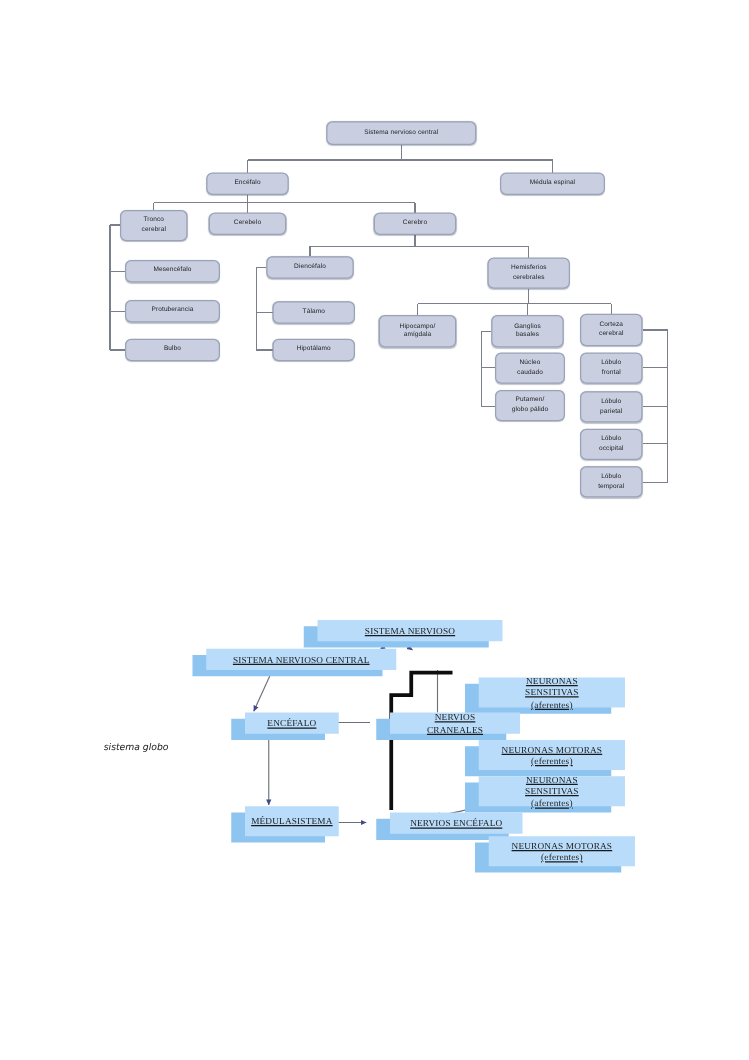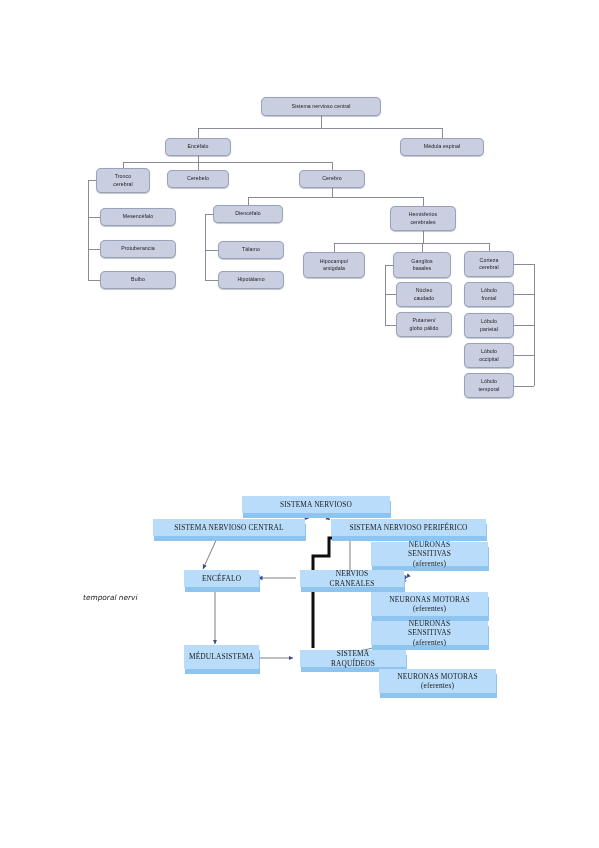--- a/index.html
+++ b/index.html
@@ -78,36 +78,37 @@
   .d2shadow {
     position: absolute;
     left: 5px;
     top: 5px;
     width: 100%;
     height: 100%;
     background: #8ec5f0;
   }
   .d2box {
     position: absolute;
-    left: 4px;
+    left: 16px;
     top: 0;
     width: 100%;
     height: 100%;
     box-sizing: border-box;
     background: #b9dcfa;
     display: flex;
     align-items: center;
     justify-content: center;
     text-align: center;
     font-family: "Liberation Serif", serif;
     font-size: 7.4px;
     line-height: 1.25;
     color: #1a1a1a;
     letter-spacing: 0.15px;
     padding: 0 16px;
+    text-decoration: underline;
   }
   .d2box span { display: block; }
 
   #caption-note {
     position: absolute;
     left: 83px;
     top: 593px;
     width: 72px;
     height: 13px;
     overflow: hidden;
@@ -311,26 +312,20 @@
       </div>
     </div>
 
     <div class="d2wrap" style="left:149px;top:519px;width:152px;height:17px;">
       <div class="d2shadow"></div>
       <div class="d2box">
         <span>SISTEMA NERVIOSO CENTRAL</span>
       </div>
     </div>
 
-    <div class="d2wrap" style="left:327px;top:519px;width:155px;height:17px;">
-      <div class="d2shadow"></div>
-      <div class="d2box">
-        <span>SISTEMA NERVIOSO PERIFÉRICO</span>
-      </div>
-    </div>
 
     <div class="d2wrap" style="left:367px;top:542px;width:117px;height:24px;">
       <div class="d2shadow"></div>
       <div class="d2box" style="flex-direction:column;">
         <span>NEURONAS SENSITIVAS</span>
         <span>(aferentes)</span>
       </div>
     </div>
 
     <div class="d2wrap" style="left:180px;top:570px;width:75px;height:17px;">
@@ -367,28 +362,28 @@
       <div class="d2shadow"></div>
       <div class="d2box" style="flex-direction:row;">
         <span>MÉDULA</span>
         <span>SISTEMA</span>
       </div>
     </div>
 
     <div class="d2wrap" style="left:296px;top:650px;width:106px;height:17px;">
       <div class="d2shadow"></div>
       <div class="d2box">
-        <span>SISTEMA RAQUÍDEOS</span>
+        <span>NERVIOS ENCÉFALO</span>
       </div>
     </div>
 
     <div class="d2wrap" style="left:375px;top:669px;width:117px;height:24px;">
       <div class="d2shadow"></div>
       <div class="d2box" style="flex-direction:column;">
         <span>NEURONAS MOTORAS</span>
         <span>(eferentes)</span>
       </div>
     </div>
   </div>
 
-  <div id="caption-note">temporal nervi</div>
+  <div id="caption-note">sistema globo</div>
 
 </div>
 
 </body></html>

